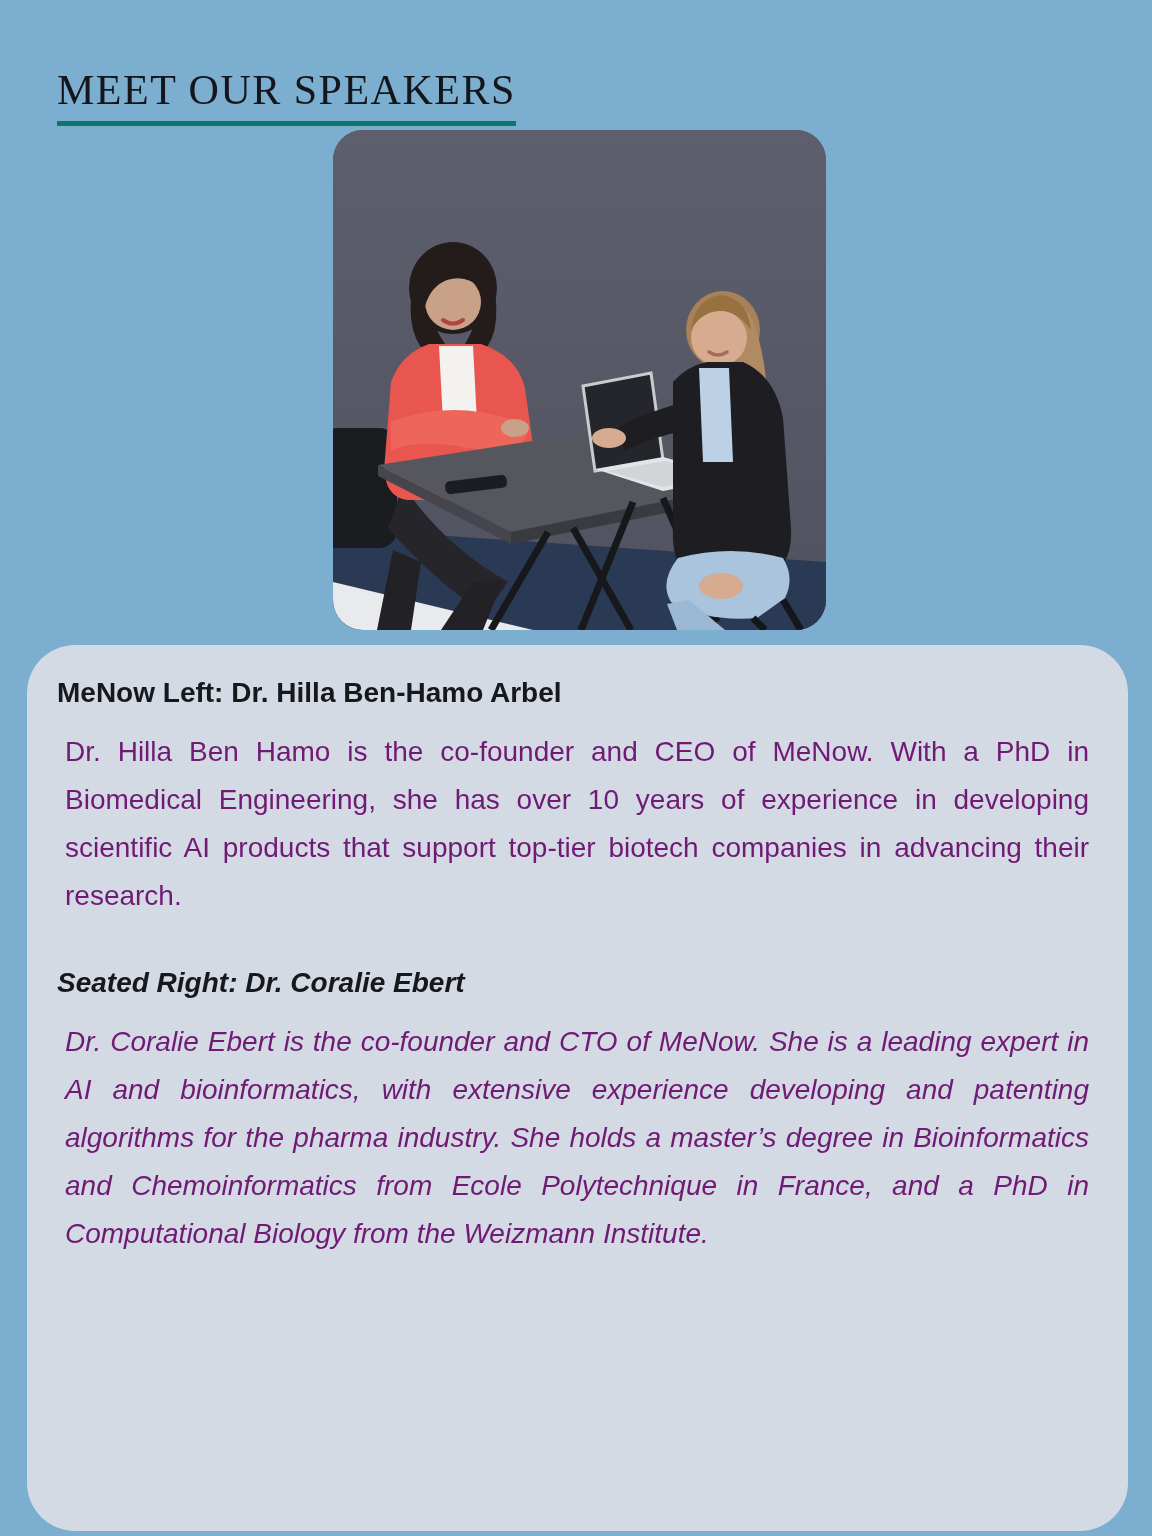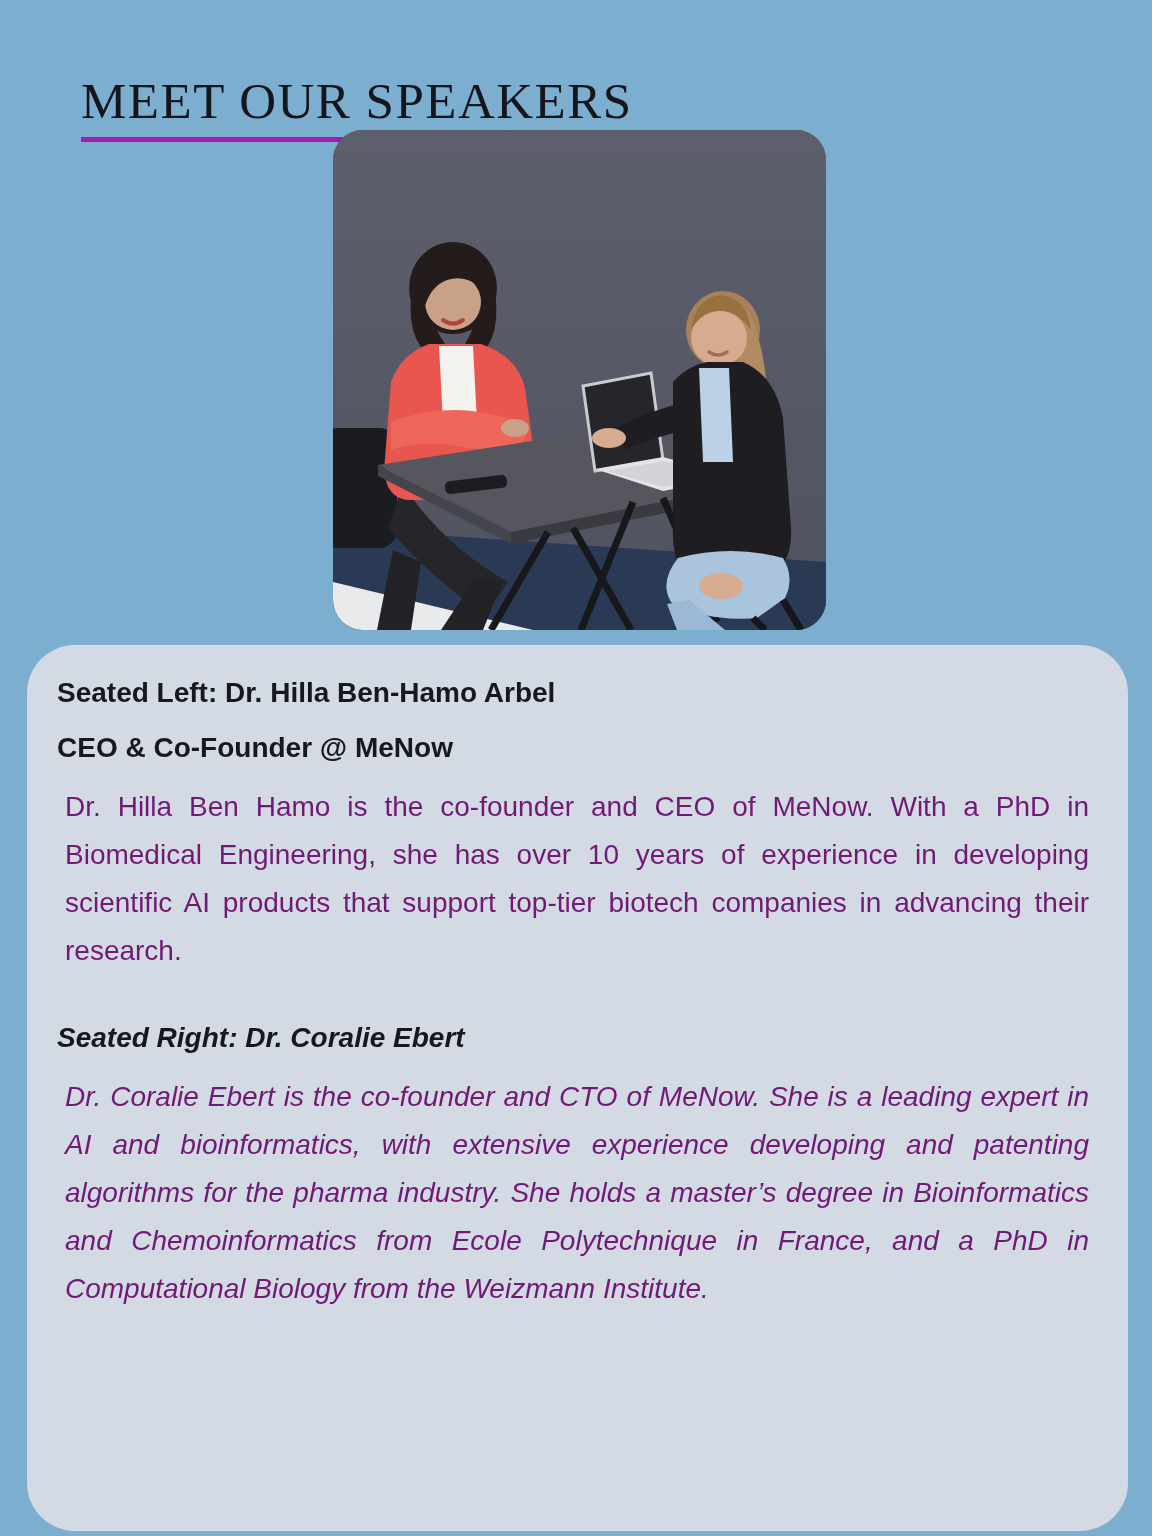--- a/index.html
+++ b/index.html
@@ -4,26 +4,25 @@
 <style>
   html,body{margin:0;padding:0;}
   body{
     width:1152px;height:1536px;position:relative;overflow:hidden;
     background:#7CAECF;
     font-family:"Liberation Sans", sans-serif;
   }
   .page-title{
     position:absolute;left:57px;top:38px;
     font-family:"Liberation Serif", serif;
-    font-size:51px;font-weight:500;letter-spacing:1.5px;
+    font-size:42px;font-weight:500;letter-spacing:1.5px;
     color:#15151C;
     display:inline-block;
     padding-bottom:7px;
-    border-bottom:5px solid #a21caf;
-    margin-left:24px;
+    border-bottom:5px solid #0f766e;
   }
   .photo{
     position:absolute;left:333px;top:130px;width:493px;height:500px;
     border-radius:30px;overflow:hidden;background:#565763;
   }
   .photo svg{display:block;}
   .card{
     position:absolute;left:27px;top:645px;width:1101px;height:886px;
     box-sizing:border-box;
     background:#D3DAE3;border-radius:48px;
@@ -124,21 +123,20 @@
       <ellipse cx="388" cy="456" rx="22" ry="13" fill="#D6AB8F"></ellipse>
 
       <path d="M420,488 L432,500" stroke="#15161A" stroke-width="7"></path>
       <path d="M450,470 L468,500" stroke="#15161A" stroke-width="7"></path>
     </g>
   </svg>
 </div>
 
 <div class="card">
   <div>
-    <p class="speaker-name">Seated Left: Dr. Hilla Ben-Hamo Arbel</p>
-    <p class="speaker-role">CEO &amp; Co-Founder @ MeNow</p>
+    <p class="speaker-name">MeNow Left: Dr. Hilla Ben-Hamo Arbel</p>
     <p class="bio">Dr. Hilla Ben Hamo is the co-founder and CEO of MeNow. With a PhD in Biomedical Engineering, she has over 10 years of experience in developing scientific AI products that support top-tier biotech companies in advancing their research.</p>
   </div>
   <div class="section-2">
     <p class="speaker-name">Seated Right: Dr. Coralie Ebert</p>
     <p class="bio">Dr. Coralie Ebert is the co-founder and CTO of MeNow. She is a leading expert in AI and bioinformatics, with extensive experience developing and patenting algorithms for the pharma industry. She holds a master’s degree in Bioinformatics and Chemoinformatics from Ecole Polytechnique in France, and a PhD in Computational Biology from the Weizmann Institute.</p>
   </div>
 </div>
 
 </body></html>

